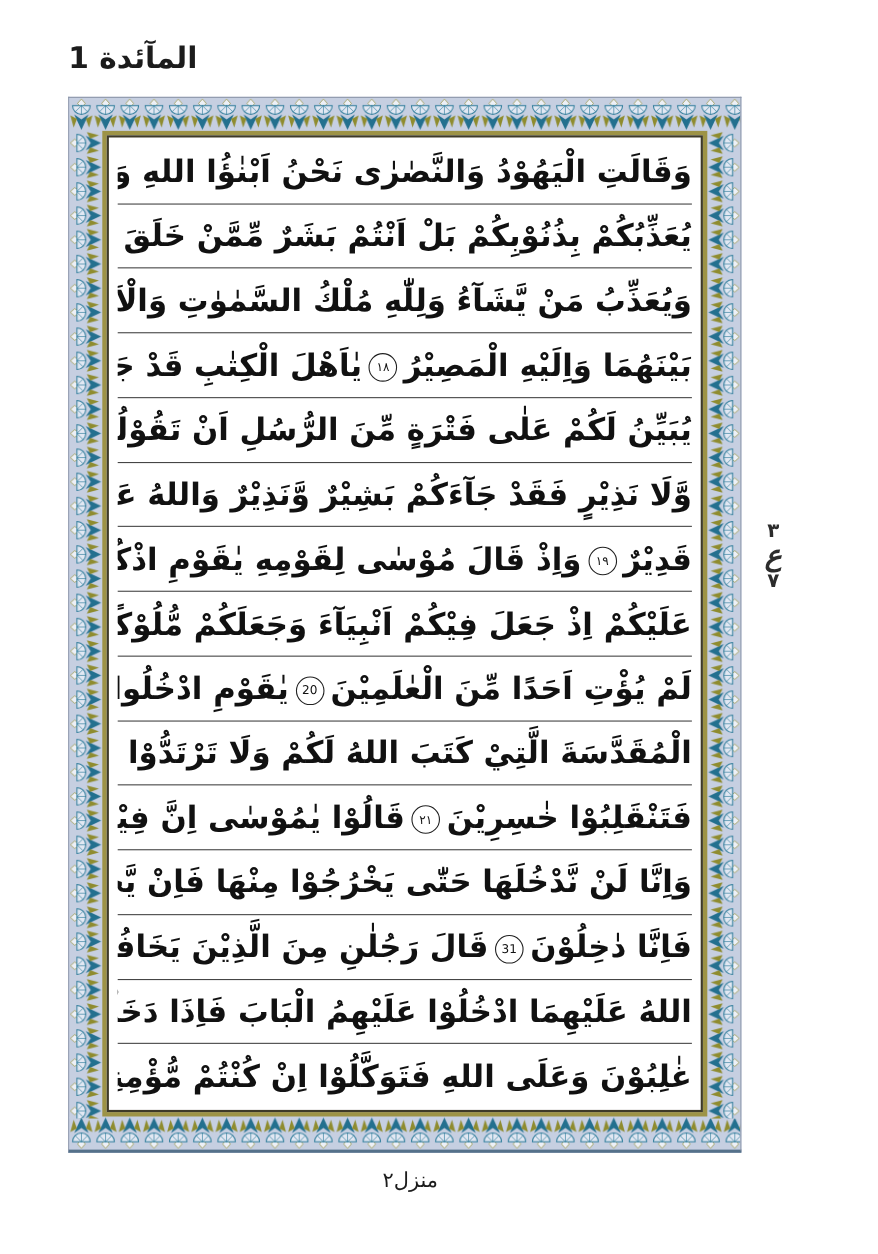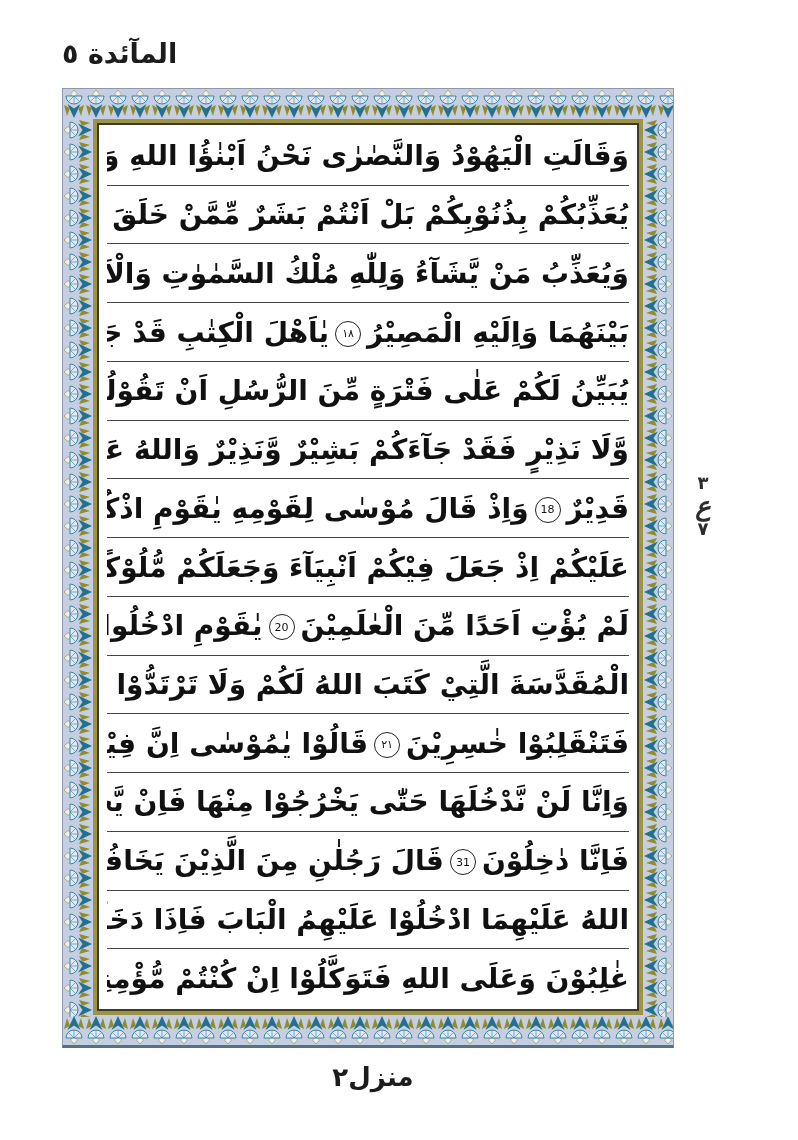--- a/index.html
+++ b/index.html
@@ -83,29 +83,29 @@
     text-align:center;direction:rtl;line-height:1.05;
     font-weight:bold;color:#2c2c2c;
   }
   .ruku .r-top{font-size:18px;display:block;}
   .ruku .r-mid{font-size:26px;display:block;font-style:italic;}
   .ruku .r-bot{font-size:18px;display:block;}
 
   
   .footer{
     position:absolute;top:1062px;left:0;right:64px;
-    text-align:center;font-size:26px;font-weight:bold;direction:rtl;padding-left:12px;
+    text-align:center;font-size:19px;font-weight:normal;direction:rtl;padding-left:12px;
   }
 </style>
 </head>
 <body>
 
 <div class="page">
 
-  <div class="hdr-left">المآئدة ٥</div>
+  <div class="hdr-left">المآئدة 1</div>
 
   <div class="frame">
 
     <svg class="band band-top" xmlns="http://www.w3.org/2000/svg">
       <defs>
         <g id="motif">
           <rect x="0" y="0" width="22" height="30" fill="#c6cfe1"></rect>
           <polygon points="11,1 14.5,5 11,9 7.5,5" fill="#edf0f7" stroke="#8f8c2f" stroke-width="0.6"></polygon>
           <path d="M3,7 A8,8 0 0 0 19,7 Z" fill="#e2e8f3" stroke="#2b7a99" stroke-width="0.9"></path>
           <path d="M11,7 L5.5,12.5 M11,7 L11,15 M11,7 L16.5,12.5" stroke="#2b7a99" stroke-width="0.6" fill="none"></path>
@@ -158,21 +158,21 @@
           <div class="line">
             <div class="line-text"><span>بَيْنَهُمَا وَاِلَيْهِ الْمَصِيْرُ</span><span class="verse-badge">١٨</span><span>يٰاَهْلَ الْكِتٰبِ قَدْ جَآءَكُمْ رَسُوْلُنَا</span></div>
           </div>
           <div class="line">
             <div class="line-text"><span>يُبَيِّنُ لَكُمْ عَلٰى فَتْرَةٍ مِّنَ الرُّسُلِ اَنْ تَقُوْلُوْا مَا جَآءَنَا مِنْ بَشِيْرٍ</span></div>
           </div>
           <div class="line">
             <div class="line-text"><span>وَّلَا نَذِيْرٍ فَقَدْ جَآءَكُمْ بَشِيْرٌ وَّنَذِيْرٌ وَاللهُ عَلٰى كُلِّ شَيْءٍ</span></div>
           </div>
           <div class="line">
-            <div class="line-text"><span>قَدِيْرٌ</span><span class="verse-badge">18</span><span>وَاِذْ قَالَ مُوْسٰى لِقَوْمِهِ يٰقَوْمِ اذْكُرُوْا نِعْمَةَ اللهِ</span></div>
+            <div class="line-text"><span>قَدِيْرٌ</span><span class="verse-badge">١٩</span><span>وَاِذْ قَالَ مُوْسٰى لِقَوْمِهِ يٰقَوْمِ اذْكُرُوْا نِعْمَةَ اللهِ</span></div>
           </div>
           <div class="line">
             <div class="line-text"><span>عَلَيْكُمْ اِذْ جَعَلَ فِيْكُمْ اَنْبِيَآءَ وَجَعَلَكُمْ مُّلُوْكًا وَّاٰتٰىكُمْ مَّا</span></div>
           </div>
           <div class="line">
             <div class="line-text"><span>لَمْ يُؤْتِ اَحَدًا مِّنَ الْعٰلَمِيْنَ</span><span class="verse-badge">20</span><span>يٰقَوْمِ ادْخُلُوا الْاَرْضَ</span></div>
           </div>
           <div class="line">
             <div class="line-text"><span>الْمُقَدَّسَةَ الَّتِيْ كَتَبَ اللهُ لَكُمْ وَلَا تَرْتَدُّوْا عَلٰى اَدْبَارِكُمْ</span></div>
           </div>

